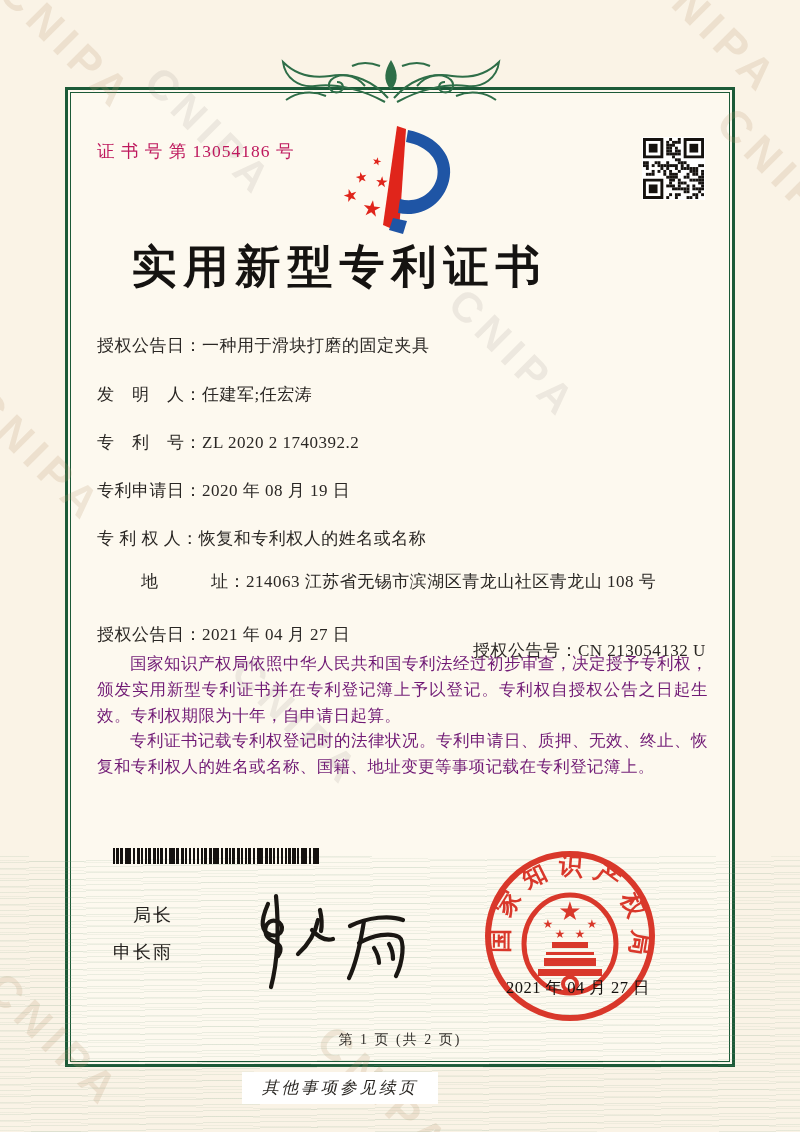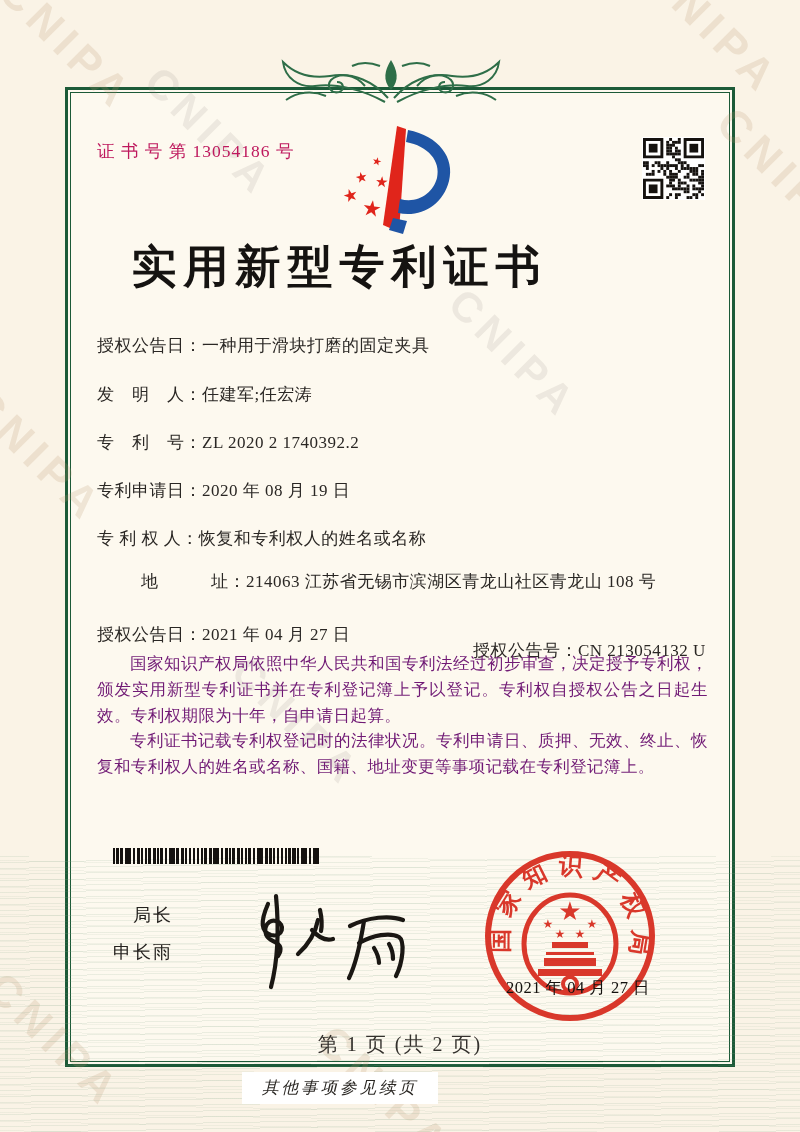--- a/index.html
+++ b/index.html
@@ -59,21 +59,21 @@
   .signer .line { margin-bottom:13px; letter-spacing:2px;text-align:right; }
   .signature { position:absolute; left:232px; top:890px; }
 
   .seal { position:absolute; left:482px; top:848px; width:176px; height:176px; }
   .seal-text { font-size:24px; font-weight:bold; letter-spacing:10px;
                font-family:"Liberation Serif","DejaVu Serif",serif; }
   .seal-date { position:absolute; left:498px; top:977px; width:160px; text-align:center;
                font-size:16.5px; color:#14110e; letter-spacing:0.5px; z-index:6; }
 
   .page-info { position:absolute; left:0; top:1031px; width:800px; text-align:center;
-               font-size:20px; color:#33302c; letter-spacing:2px; }
+               font-size:14px; color:#33302c; letter-spacing:2px; }
 
   .cont-note { position:absolute; left:0; top:1072px; width:680px; text-align:center; }
   .cont-note span { display:inline-block; background:#ffffff; padding:5px 20px;
                     font-size:16.5px; color:#2b2824; letter-spacing:3px; font-style:italic; }
 
   .ornament { position:absolute; left:266px; top:52px; width:250px; height:54px; z-index:4; }
 </style>
 </head>
 <body>
 

